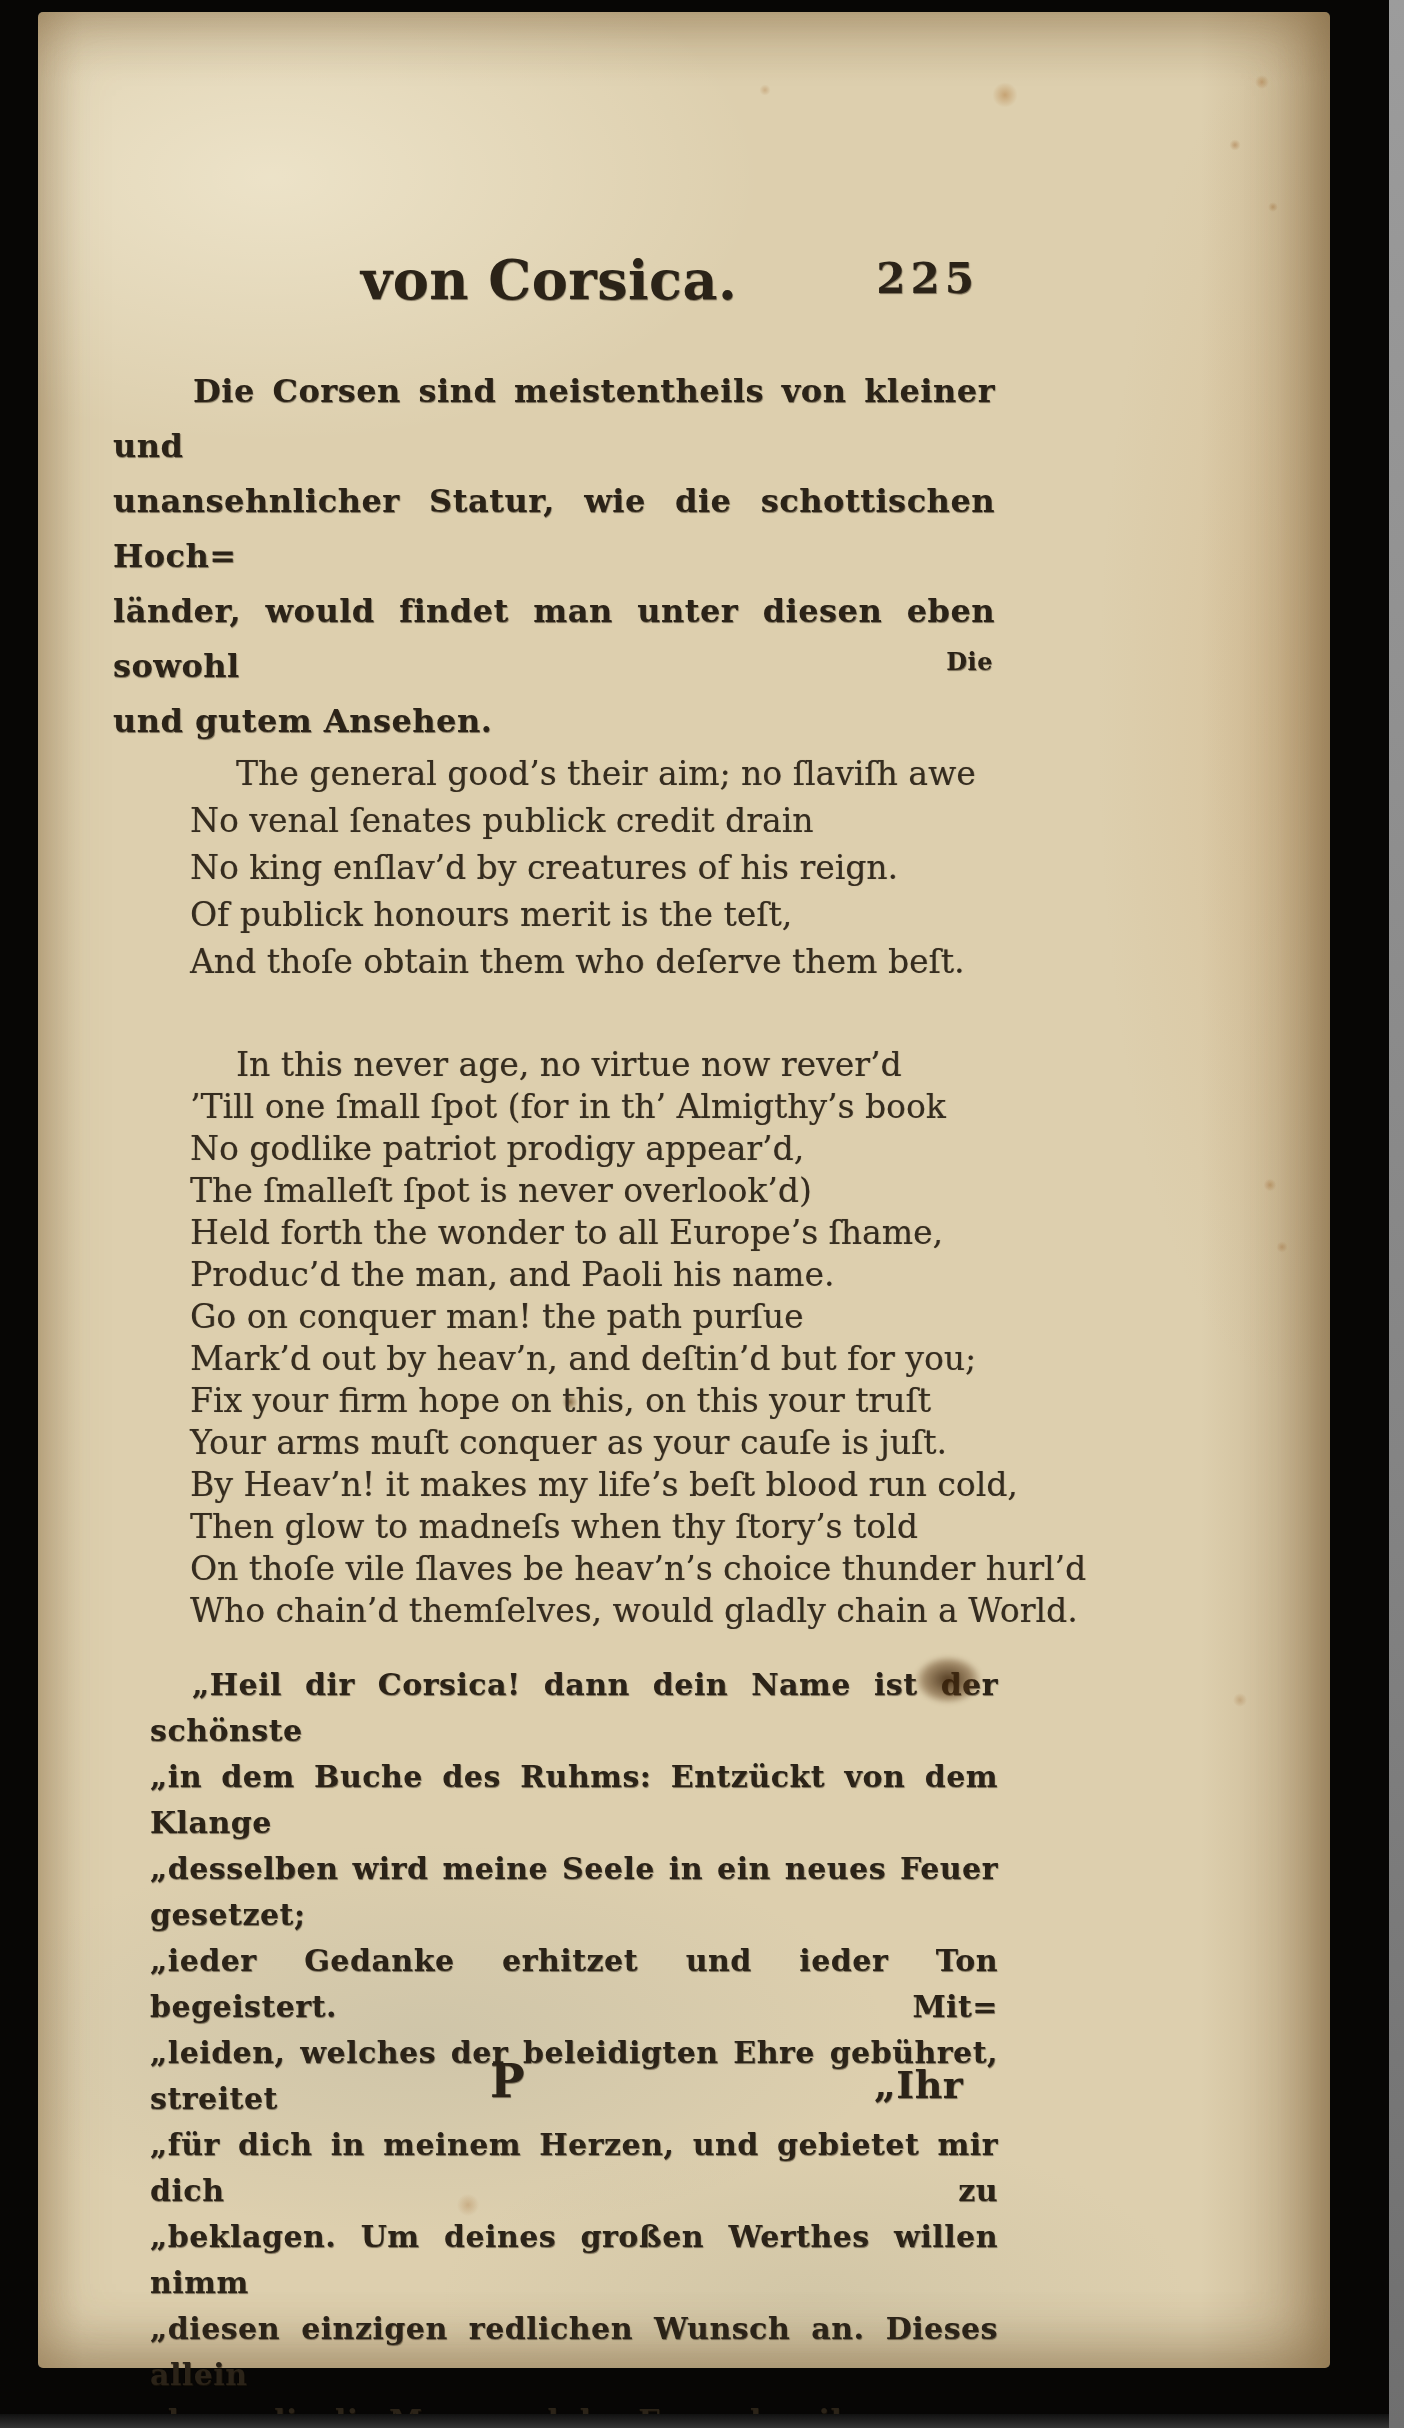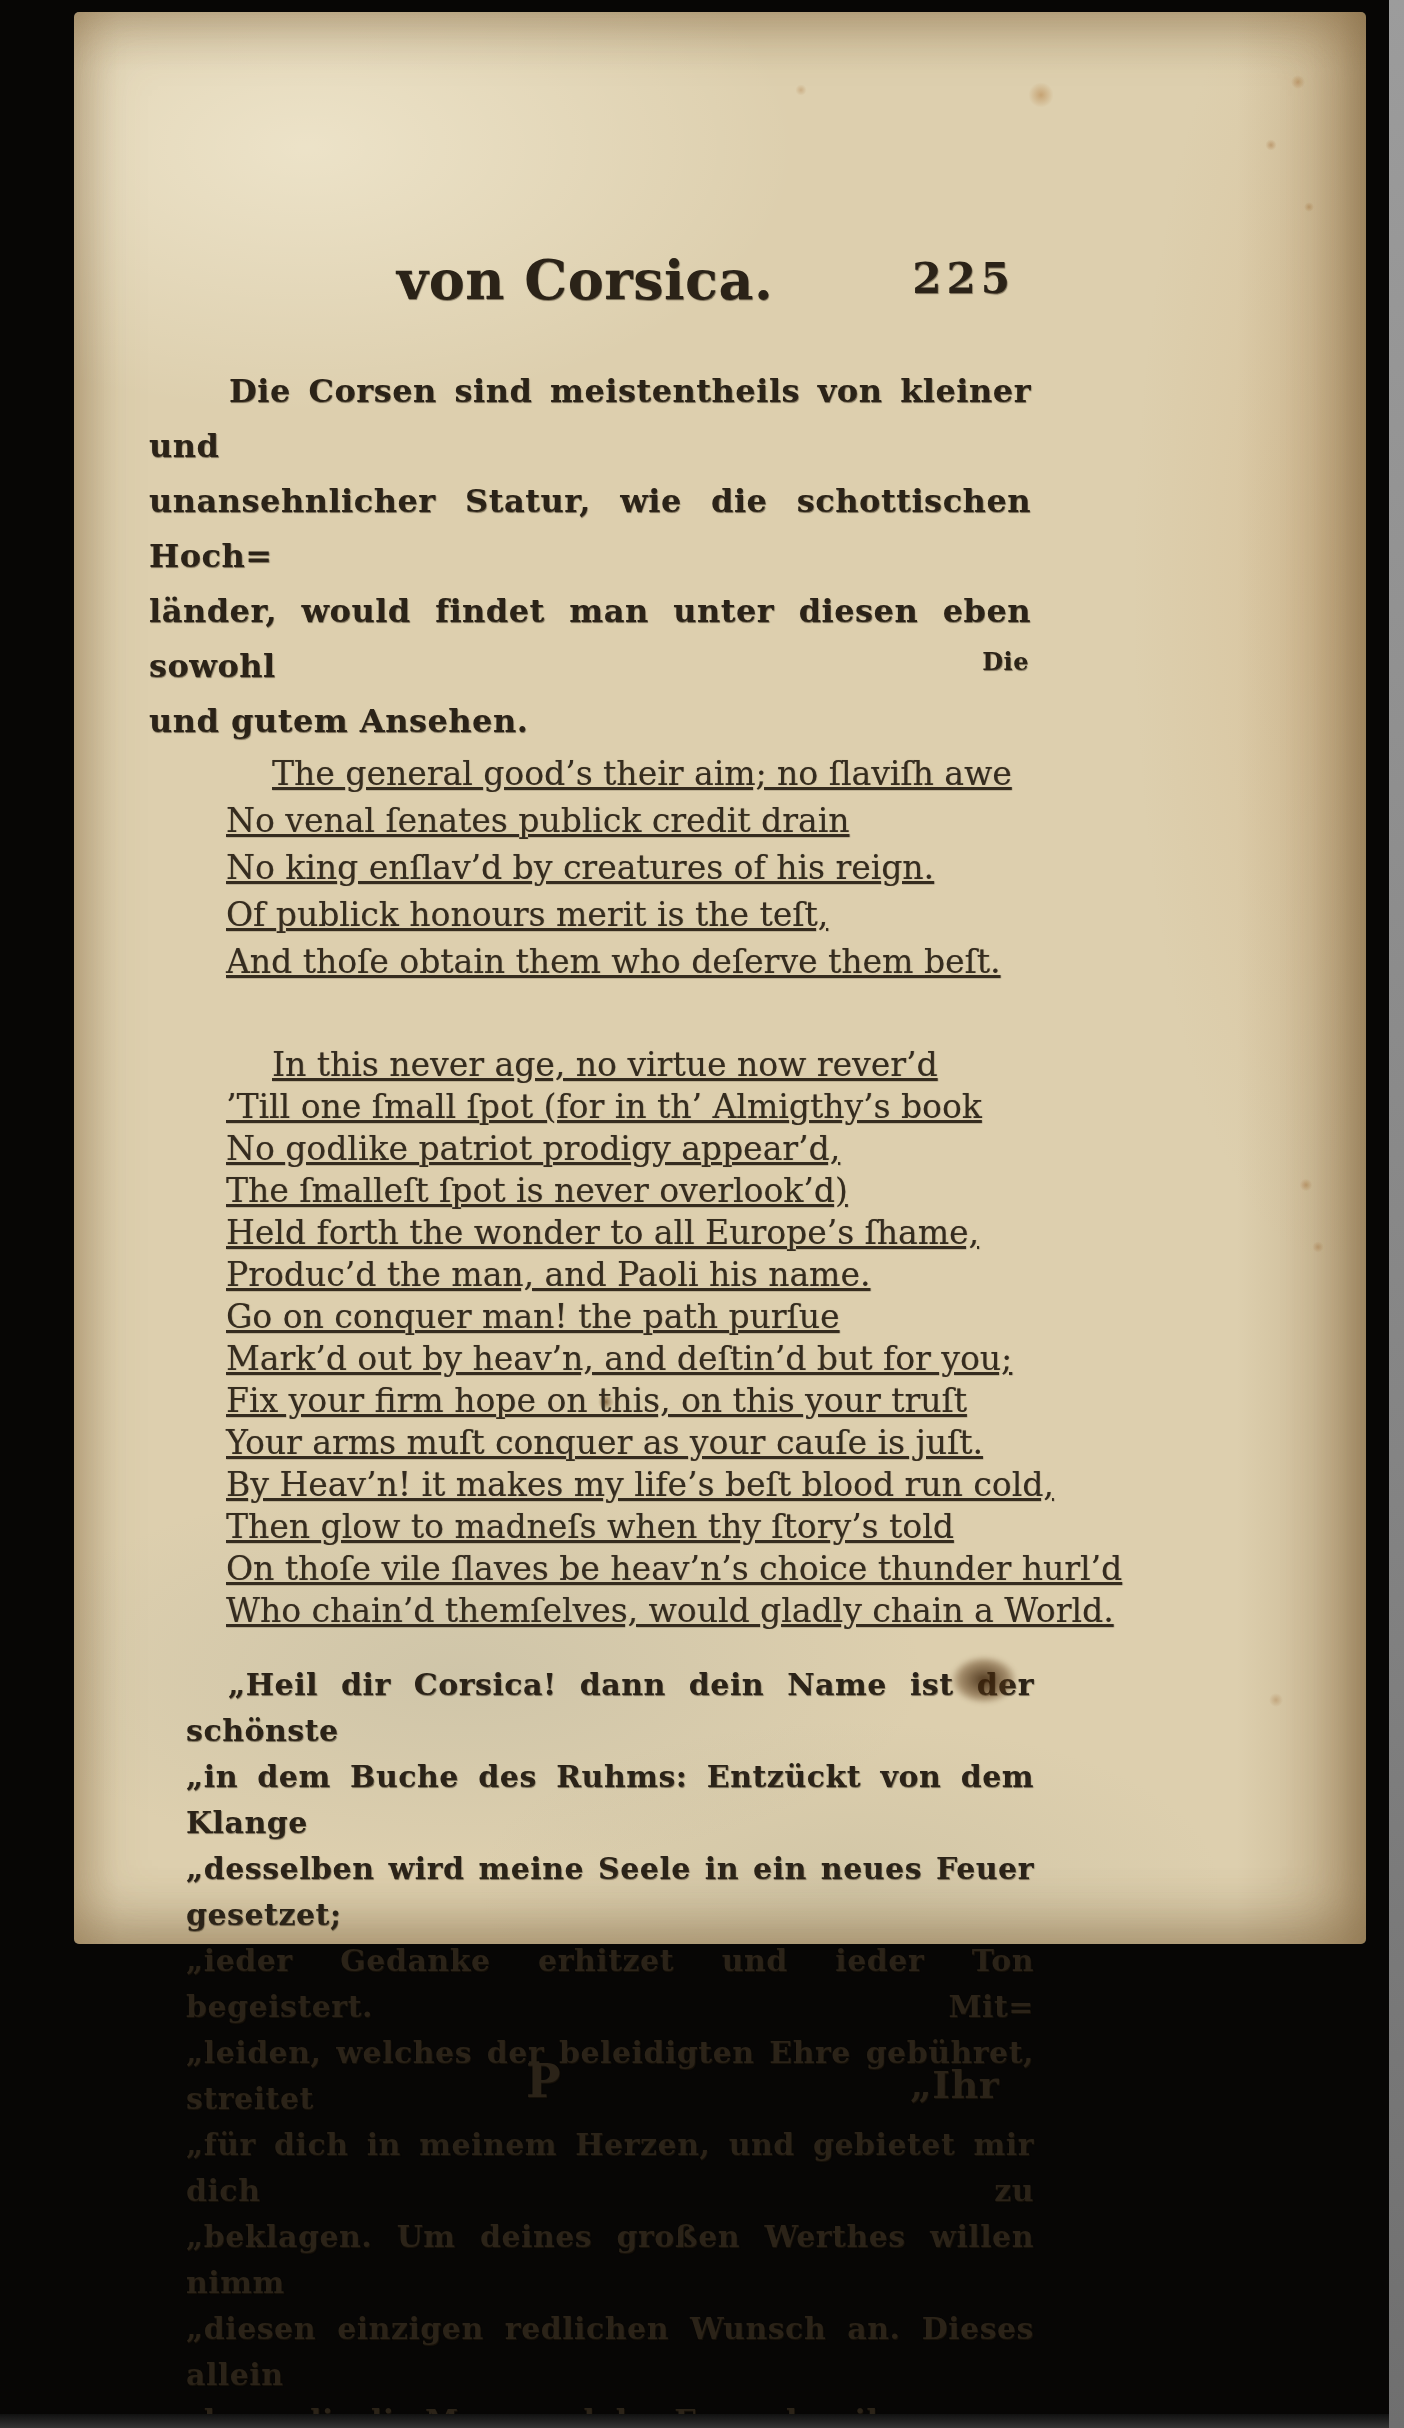--- a/index.html
+++ b/index.html
@@ -17,21 +17,21 @@
   .edge-right{
     position:absolute;right:0;top:0;width:15px;height:100%;
     background:linear-gradient(to bottom,#9c9c9c,#848484 60%,#6f6f6f);
   }
   .edge-bottom{
     position:absolute;left:0;bottom:0;width:1389px;height:14px;
     background:linear-gradient(to bottom,#111,#333);
   }
   
   .page{
-    position:absolute;left:38px;top:12px;width:1292px;height:1932px;
+    position:absolute;left:38px;top:12px;width:1292px;height:2356px;
     background-color:var(--paper);
     background-image:
       
       radial-gradient(ellipse 700px 380px at 18% 7%, rgba(255,250,232,.45), rgba(255,250,232,0) 70%),
       
       radial-gradient(ellipse 260px 900px at 97% 30%, rgba(196,150,92,.20), rgba(196,150,92,0) 75%),
       
       radial-gradient(ellipse 620px 260px at 30% 86%, rgba(135,145,140,.16), rgba(135,145,140,0) 75%),
       radial-gradient(ellipse 500px 220px at 60% 97%, rgba(150,150,125,.15), rgba(150,150,125,0) 75%),
       
@@ -47,21 +47,20 @@
       radial-gradient(circle 11px at 532px  1390px,rgba(92,58,18,.65),  rgba(92,58,18,0) 72%),
       
       linear-gradient(to right, rgba(150,115,70,.18) 0px, rgba(150,115,70,0) 45px),
       linear-gradient(to right, rgba(150,115,70,0) 90%, rgba(130,95,50,.22) 98%, rgba(110,80,40,.30) 100%),
       linear-gradient(to bottom, rgba(120,90,50,.15) 0%, rgba(120,90,50,0) 3%);
     box-shadow:
       inset 0 0 70px rgba(125,95,55,.30),
       inset -28px 0 55px rgba(115,85,45,.30),
       inset 0 -24px 50px rgba(125,105,70,.28);
     border-radius:5px;
-    margin-left:36px;
   }
   
   .smudge{
     position:absolute;left:867px;top:1640px;width:86px;height:62px;
     background:radial-gradient(ellipse 50% 50% at 50% 45%, rgba(58,33,8,.85), rgba(90,55,20,.45) 55%, rgba(120,80,40,0) 78%);
     filter:blur(2px);
     border-radius:50%;
   }
   .ink{color:var(--ink);}
   .fraktur{font-weight:700;letter-spacing:.5px;text-shadow:.6px .6px .9px rgba(40,30,15,.55);}
@@ -79,21 +78,21 @@
   .para1{position:absolute;left:75px;top:352px;width:882px;font-size:32px;line-height:55px;}
   .para1 .fl{text-align:justify;text-align-last:justify;}
   .para1 .fl.first{text-indent:80px;}
   .para1 .fl.last{text-align:left;text-align-last:left;}
 
   .catchword-mid{
     position:absolute;left:75px;top:620px;width:880px;text-align:right;
     font-size:24px;line-height:60px;
   }
 
-  .stanza{position:absolute;left:152px;width:840px;font-size:33px;text-decoration:underline;}
+  .stanza{position:absolute;left:152px;width:840px;font-size:33px;}
   .stanza .pl{white-space:nowrap;}
   .stanza .pl.first{text-indent:46px;}
   .stanza1{top:738px;line-height:47px;}
   .stanza2{top:1032px;line-height:42px;}
 
   .quote{position:absolute;left:112px;top:1650px;width:848px;font-size:30px;line-height:46px;}
   .quote .ql{text-align:justify;text-align-last:justify;}
   .quote .ql.first{text-indent:42px;}
   .quote .ql.last{text-align:left;text-align-last:left;}
 

